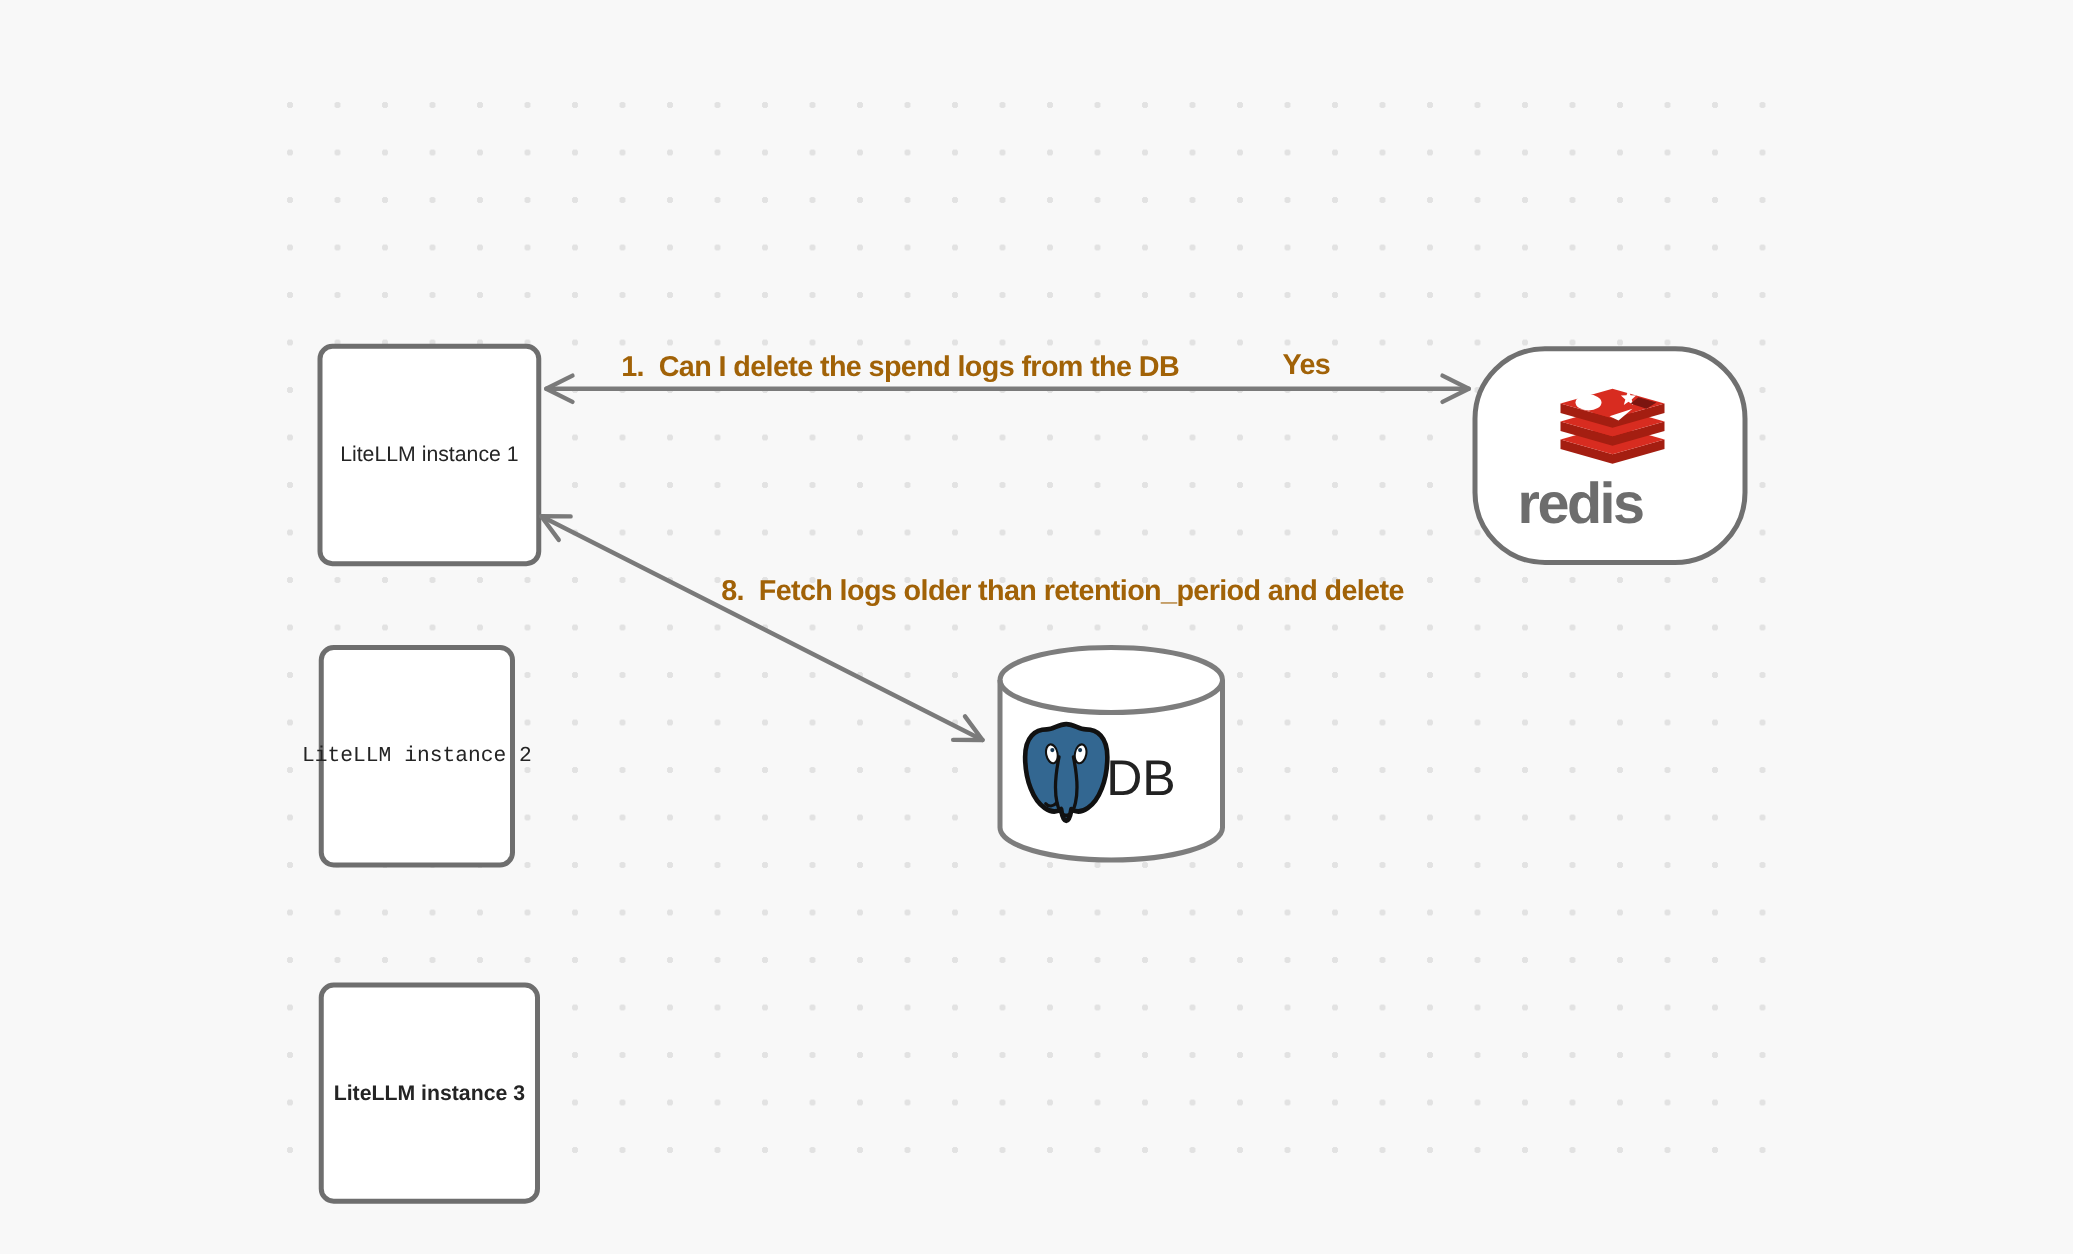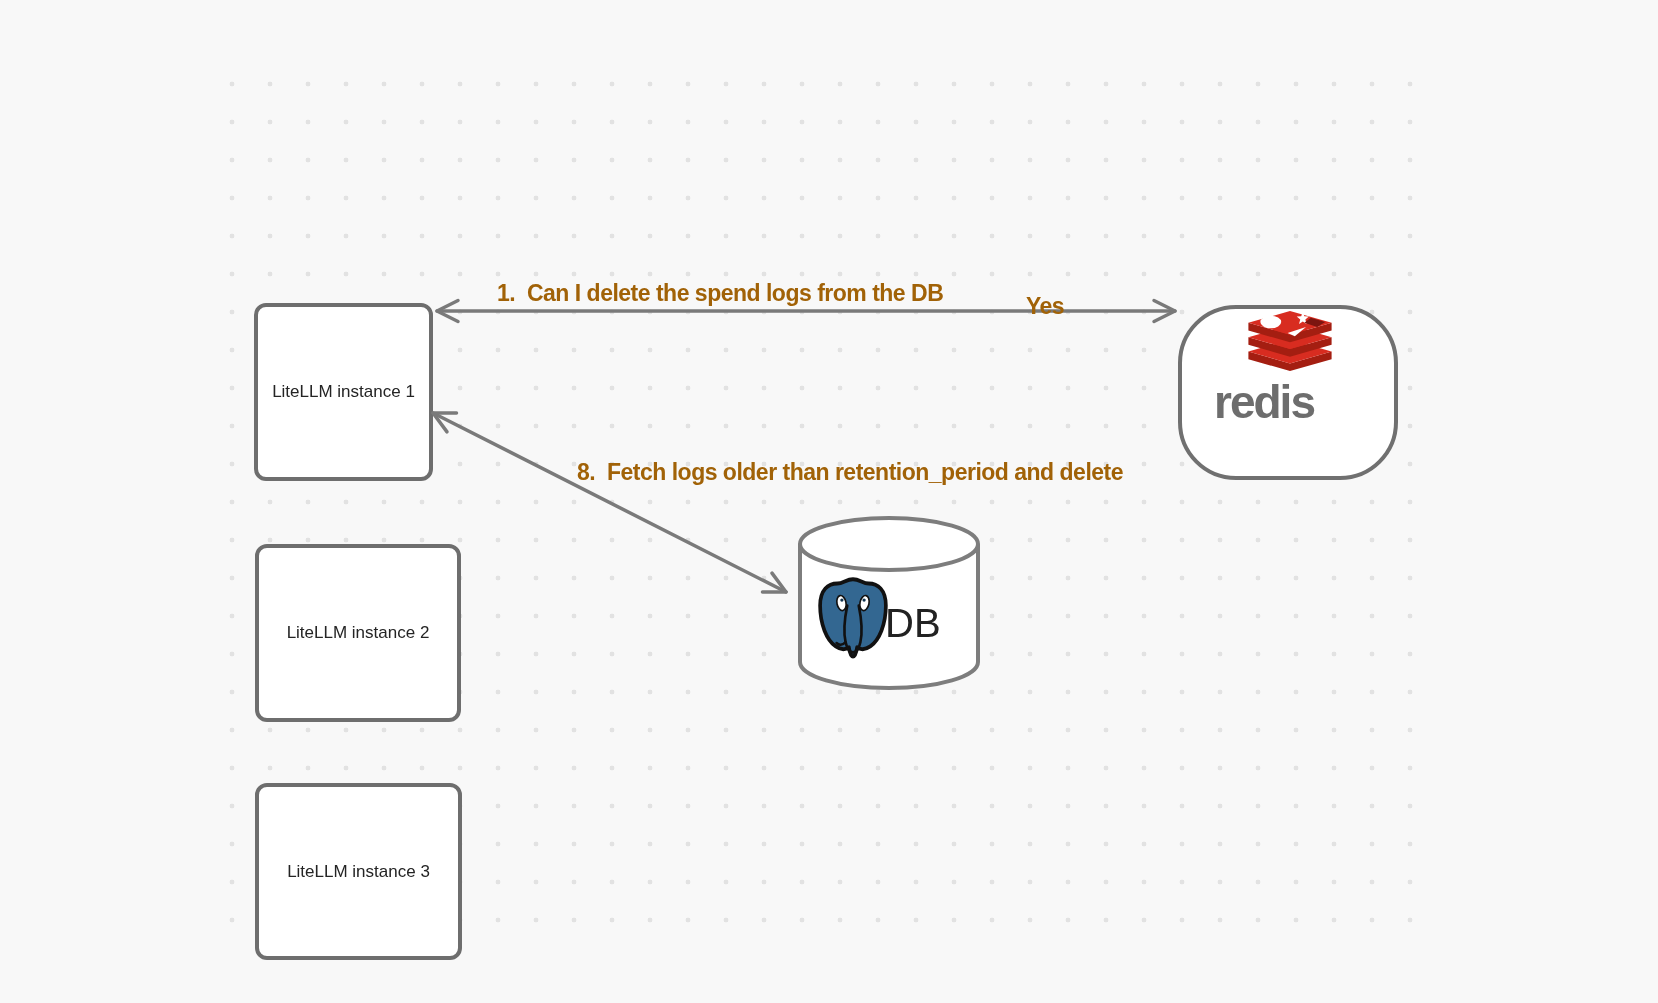--- a/index.html
+++ b/index.html
@@ -11,38 +11,38 @@
   .dot-grid{
     position:absolute;left:213px;top:65px;width:1216px;height:873px;
     background-image:radial-gradient(circle,#e2e2e2 2.4px,rgba(0,0,0,0) 2.6px);
     background-size:38px 38px;
     z-index:0;
   }
   .overlay{position:absolute;left:0;top:0;z-index:2;}
   .node{
     position:absolute;background:#ffffff;border:4px solid #6e6e6e;border-radius:12px;
     display:flex;align-items:center;justify-content:center;
-    box-sizing:border-box;z-index:1;margin-top:28px;
+    box-sizing:border-box;z-index:1;
   }
   .node .node-label{
     font-size:17px;color:#242424;letter-spacing:0;white-space:pre;
   }
   .box1{left:254px;top:275px;width:179px;height:178px;}
-  .box2{left:255px;top:516px;width:206px;height:178px;}
-  .box3{left:255px;top:755px;width:207px;height:177px;}
+  .box2{left:255px;top:516px;width:157px;height:178px;font-family:Liberation Mono, monospace;}
+  .box3{left:255px;top:786px;width:177px;height:177px;font-weight:bold;}
   .redis-box{
     left:1178px;top:277px;width:220px;height:175px;border-radius:58px;
     border-color:#707070;
   }
   .edge-label{
     position:absolute;font-weight:bold;font-size:23px;color:#a16207;
     letter-spacing:-0.5px;white-space:pre;z-index:3;line-height:1;
   }
   .edge1-label{left:497px;top:282px;}
-  .edge1-answer{left:1026px;top:295px;}
+  .edge1-answer{left:1026px;top:280px;}
   .edge2-label{left:577px;top:461px;}
   .redis-wordmark{
     position:absolute;left:1204px;top:379px;width:120px;text-align:center;
     font-size:46px;font-weight:bold;letter-spacing:-2px;color:#6d6d6d;
     z-index:3;line-height:1;white-space:pre;
   }
   .db-label{
     position:absolute;left:885px;top:603px;font-size:40px;color:#222222;
     z-index:3;line-height:1;white-space:pre;text-align:right;
   }

